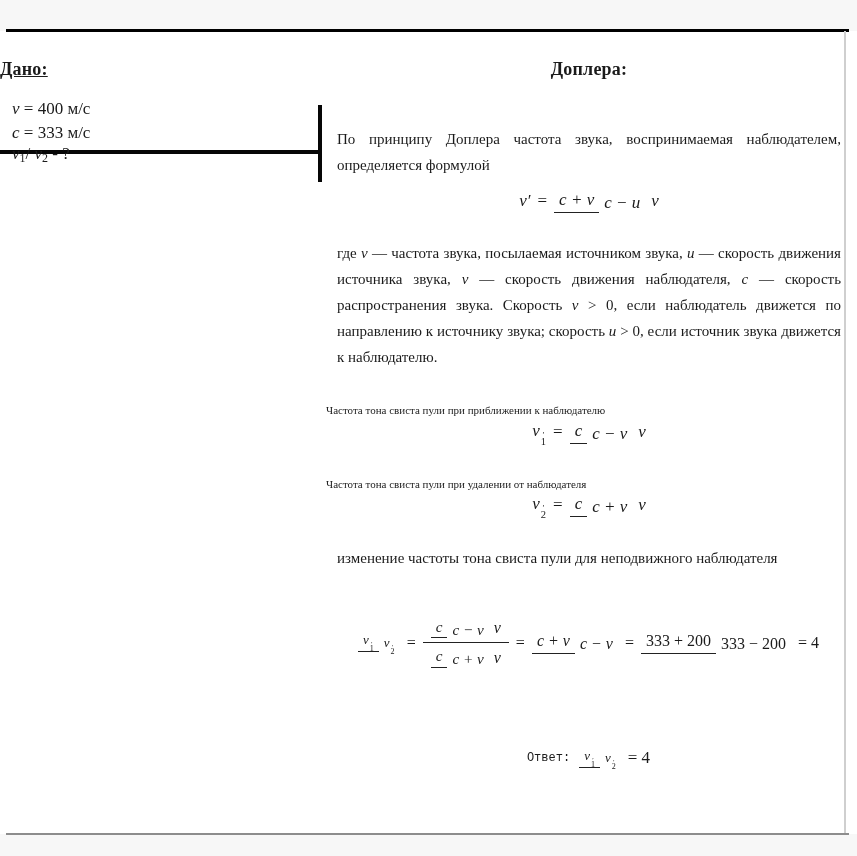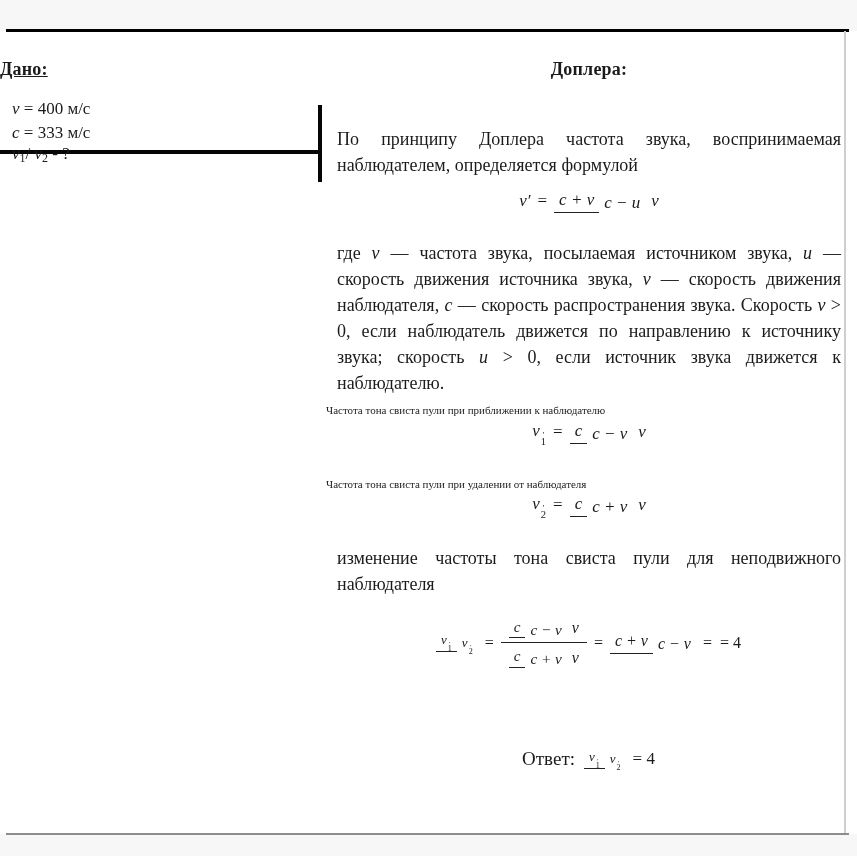--- a/index.html
+++ b/index.html
@@ -19,21 +19,21 @@
   .given-title{left:0;width:330px;top:59px;text-decoration:underline;}
   .sol-title{left:337px;width:504px;top:59px;text-align:center;}
 
   .gl{left:12px;font-size:17px;white-space:nowrap;}
   .gl1{top:99px;}
   .gl2{top:123px;}
   .glq{top:144px;}
   .thick-hline{left:0;top:150px;width:322px;height:4px;background:#060606;}
   .thick-vline{left:318px;top:105px;width:4px;height:77px;background:#060606;}
 
-  .para{left:337px;width:504px;font-size:18px;line-height:26px;text-align:justify;}
+  .para{left:337px;width:504px;font-size:15px;line-height:26px;text-align:justify;}
   .p1{top:126px;}
   .p2{top:240px;}
   .p3{top:545px;}
   .sh{left:326px;width:504px;font-size:11px;line-height:22px;}
   .h-approach{top:399px;}
   .h-away{top:473px;}
 
   .var{font-style:italic;}
   .sub{font-size:12px;vertical-align:-3px;}
 
@@ -51,21 +51,21 @@
   .frac .fn{border-bottom:1.4px solid #222;padding:0 5px 2px;text-align:center;white-space:nowrap;}
   .frac .fd{padding:2px 5px 0;text-align:center;white-space:nowrap;}
   .frac.small{font-size:13px;}
   .bigfrac{display:inline-flex;flex-direction:column;align-items:center;}
   .bigfrac .bfn{display:inline-flex;align-items:center;gap:5px;padding:0 8px 4px;border-bottom:1.4px solid #222;}
   .bigfrac .bfd{display:inline-flex;align-items:center;gap:5px;padding:4px 8px 0;}
   .bigfrac .frac{font-size:0.95em;}
   .ps{display:inline-flex;flex-direction:column;align-items:center;font-style:normal;
       font-size:0.62em;line-height:0.62em;transform:translateY(0.22em);margin-left:1px;}
   .ps .pr{font-size:0.85em;}
-  .ans-label{font-style:normal;font-size:19px;margin-right:3px;}
+  .ans-label{font-style:normal;font-size:12px;margin-right:3px;font-family:Liberation Mono, monospace;}
 </style>
 </head>
 <body>
 
 <div>
   <div class="content-bg"></div>
   <div class="frame-top"></div>
   <div class="frame-bottom"></div>
   <div class="vline-right"></div>
 
@@ -158,20 +158,24 @@
           </span>
           <span class="it">v</span>
         </span>
       </span>
       <span class="op">=</span>
       <span class="frac">
         <span class="fn it">c + v</span>
         <span class="fd it">c − v</span>
       </span>
       <span class="op">=</span>
+      <span class="frac">
+        <span class="fn">333 + 200</span>
+        <span class="fd">333 − 200</span>
+      </span>
       <span class="op">= 4</span>
     </span>
   </div>
 
   <div class="abs fwrap ans">
     <span class="frow">
       <span class="ans-label">Ответ:</span>
       <span class="frac small">
         <span class="fn it"><span>v</span><span class="ps">
               <span class="pr">′</span>

